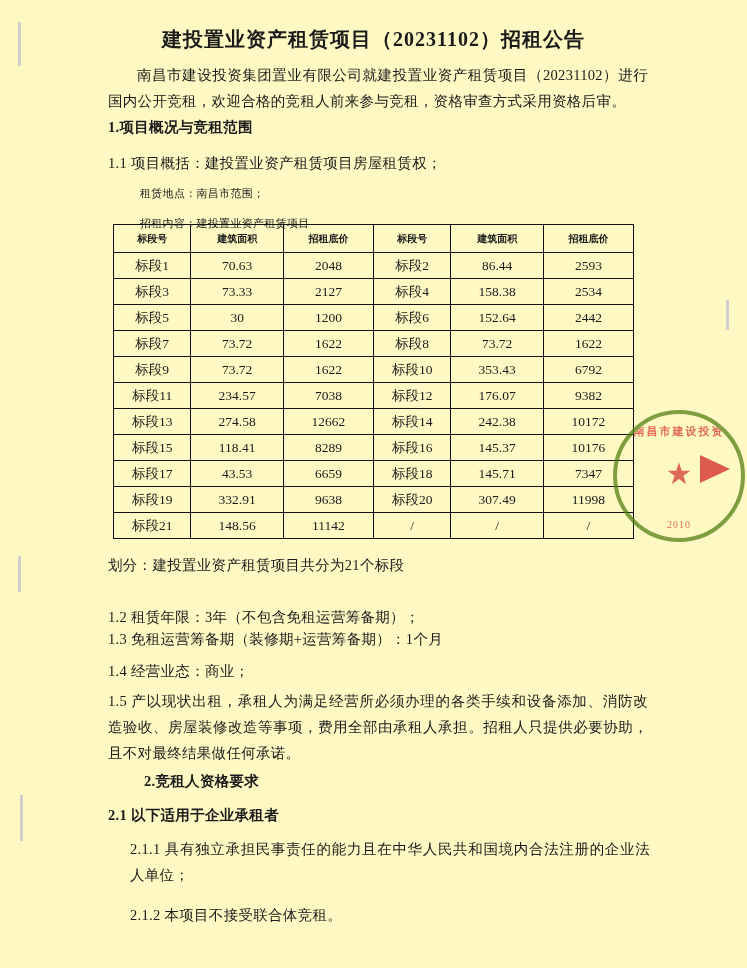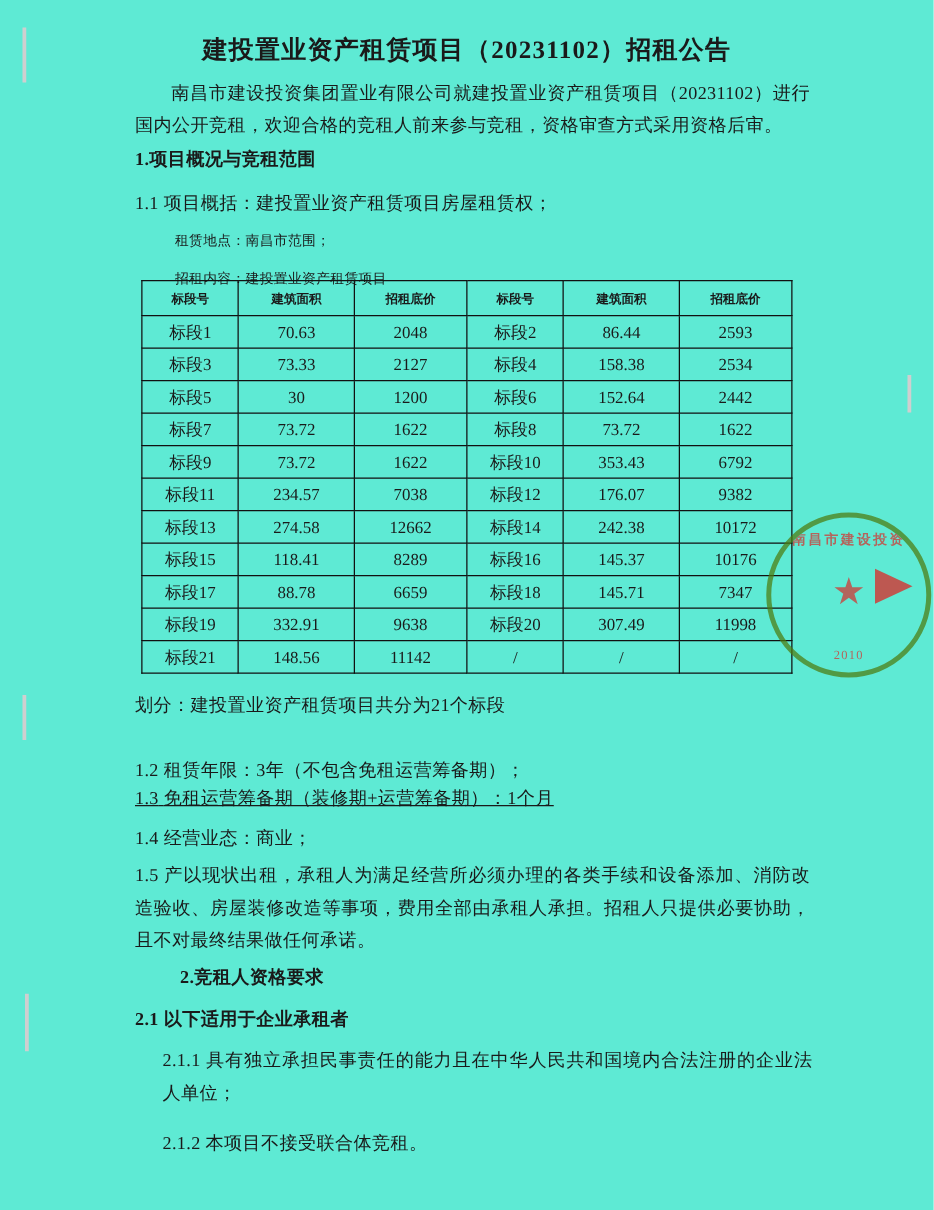--- a/index.html
+++ b/index.html
@@ -13,21 +13,21 @@
     position: relative;
     font-family: "Liberation Serif", serif;
     color: #1a1a1a;
     overflow: hidden;
   }
   .page {
     position: absolute;
     left: 0; top: 0;
     width: 747px;
     height: 968px;
-    background: #5eead4;
+    background: #fef9c3;
   }
   
   .edge-mark {
     position: absolute;
     background: #cfcfcf;
   }
   .em1 { left: 18px; top: 22px; width: 3px; height: 44px; }
   .em2 { left: 18px; top: 556px; width: 3px; height: 36px; }
   .em3 { left: 20px; top: 795px; width: 3px; height: 46px; }
   .em4 { left: 726px; top: 300px; width: 3px; height: 30px; }
@@ -273,21 +273,21 @@
       <tr>
         <td>标段15</td>
         <td>118.41</td>
         <td>8289</td>
         <td>标段16</td>
         <td>145.37</td>
         <td>10176</td>
       </tr>
       <tr>
         <td>标段17</td>
-        <td>88.78</td>
+        <td>43.53</td>
         <td>6659</td>
         <td>标段18</td>
         <td>145.71</td>
         <td>7347</td>
       </tr>
       <tr>
         <td>标段19</td>
         <td>332.91</td>
         <td>9638</td>
         <td>标段20</td>
@@ -307,21 +307,21 @@
 
   <div class="l-item" style="top:552px;">
     <span>划分：建投置业资产租赁项目共分为21个标段</span>
   </div>
 
   <div class="l-item" style="top:592px;margin-top:12px;">
     <span>1.2</span>
     <span>租赁年限：3年（不包含免租运营筹备期）；</span>
   </div>
 
-  <div class="l-item" style="top:626px;text-decoration:underline;">
+  <div class="l-item" style="top:626px;">
     <span>1.3</span>
     <span>免租运营筹备期（装修期+运营筹备期）：1个月</span>
   </div>
 
   <div class="l-item" style="top:658px;">
     <span>1.4</span>
     <span>经营业态：商业；</span>
   </div>
 
   <div class="para" style="left:108px; top:688px; width:540px; text-align:justify;">

